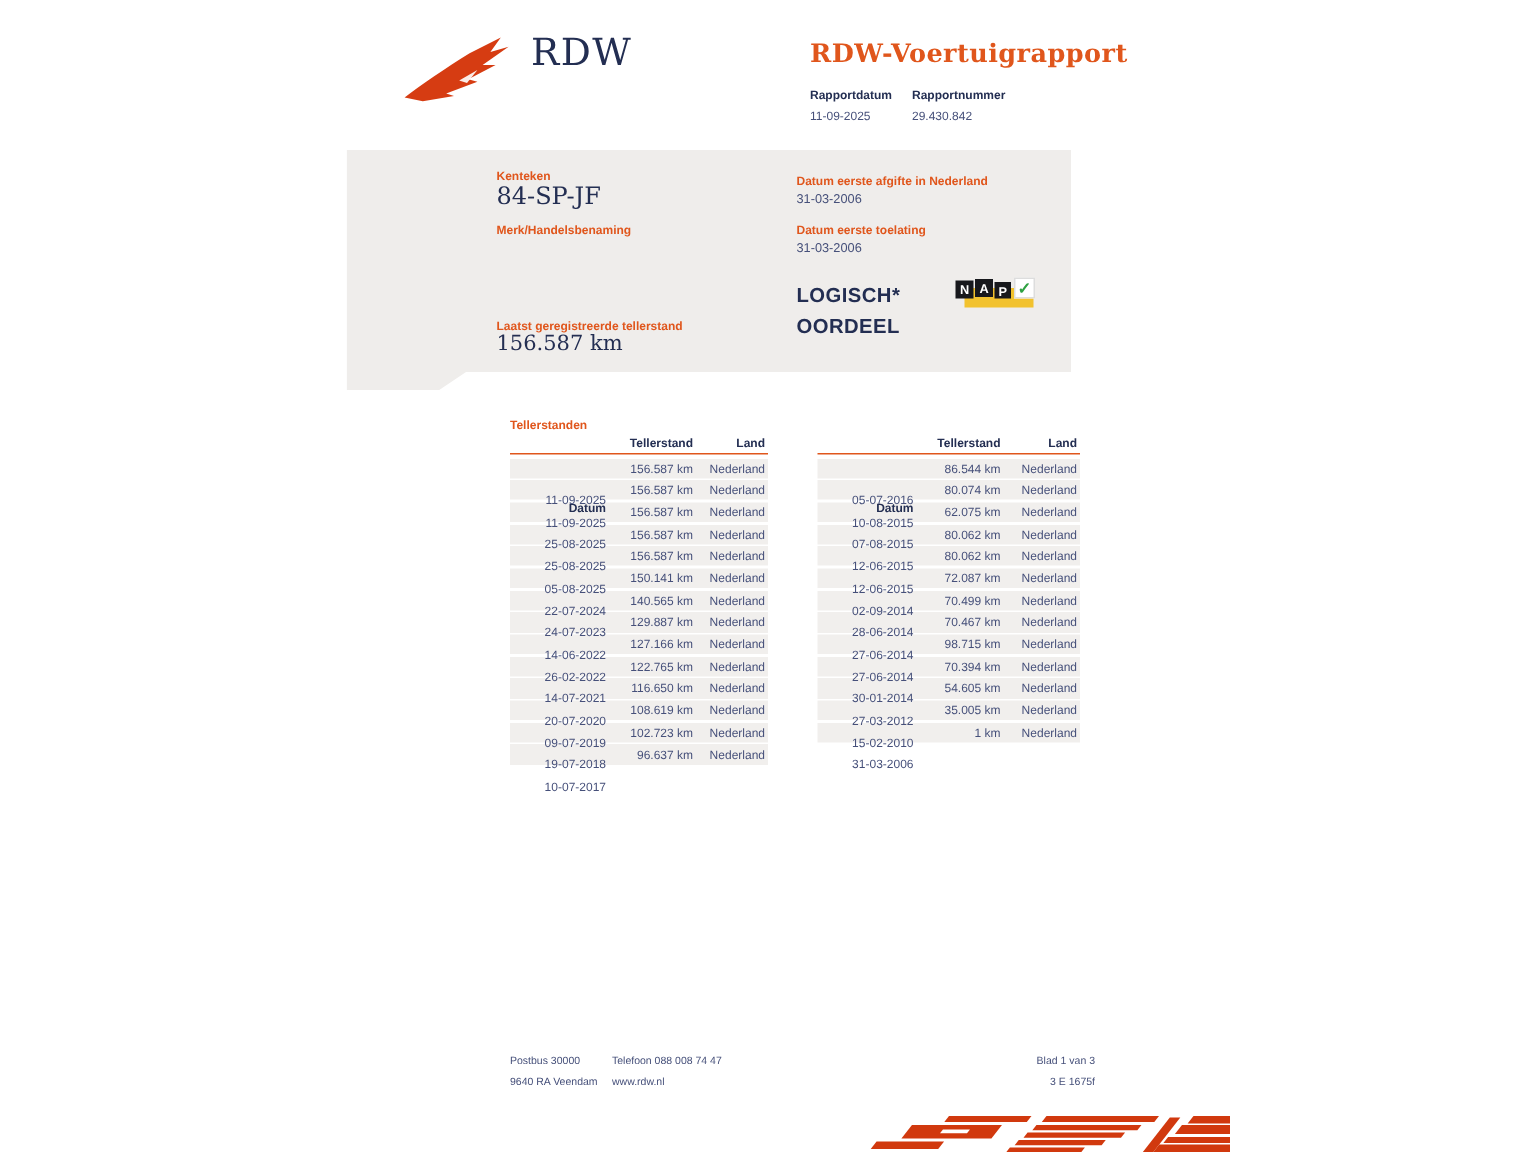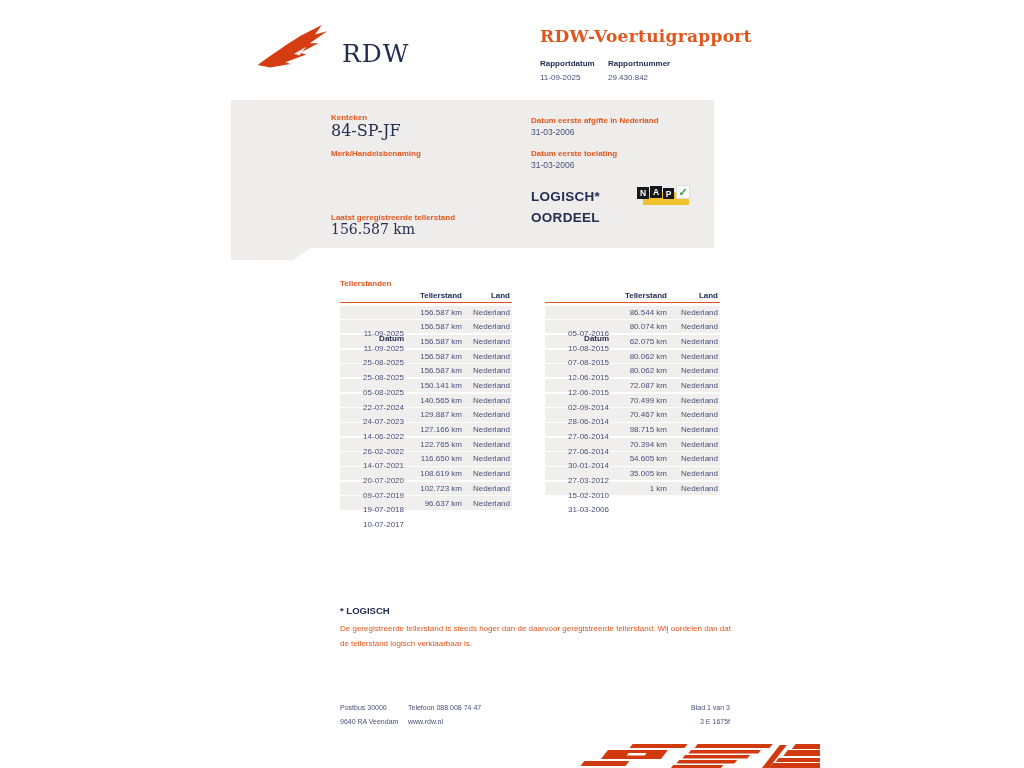--- a/index.html
+++ b/index.html
@@ -10,21 +10,21 @@
     --panel-gray:#efedeb;
     --row-gray:#f1efed;
     --nap-yellow:#f2c22e;
     --nap-green:#2fa142;
   }
   *{margin:0;padding:0;box-sizing:border-box;}
   body{font-family:"Liberation Sans",sans-serif;background:#ffffff;}
   .page{position:relative;width:1024px;height:768px;background:#ffffff;overflow:hidden;}
 
   
-  .logo{position:absolute;left:256px;top:22px;display:flex;align-items:flex-end;}
+  .logo{position:absolute;left:268px;top:22px;display:flex;align-items:flex-start;}
   .logo svg{display:block;}
   .logo-text{font-family:"DejaVu Serif",serif;font-size:25px;color:var(--navy);margin-left:8px;margin-top:-2px;letter-spacing:1px;}
   .report-head{position:absolute;left:540px;top:26px;width:260px;}
   .report-title{font-family:"DejaVu Serif",serif;font-weight:bold;font-size:17px;color:var(--accent-orange);letter-spacing:0.3px;}
   .report-meta{display:flex;margin-top:13px;}
   .meta-col{width:68px;}
   .meta-col + .meta-col{width:auto;}
   .meta-label{display:block;font-size:8px;font-weight:bold;color:var(--navy);}
   .meta-value{display:block;font-size:8px;color:var(--table-text);margin-top:5px;}
 
@@ -282,24 +282,20 @@
           <span class="cell-land">Nederland</span>
         </div>
         <div class="trow">
           <span class="cell-datum">31-03-2006</span>
           <span class="cell-teller">1 km</span>
           <span class="cell-land">Nederland</span>
         </div>
       </div>
   </div>
 
-  <div class="footnote">
-    <div class="footnote-title">* LOGISCH</div>
-    <div class="footnote-text">De geregistreerde tellerstand is steeds hoger dan de daarvoor geregistreerde tellerstand. Wij oordelen dan dat de tellerstand logisch verklaarbaar is.</div>
-  </div>
 
   <div class="footer">
     <div class="footer-col footer-col1">
       <div>Postbus 30000</div>
       <div>9640 RA Veendam</div>
     </div>
     <div class="footer-col footer-col2">
       <div>Telefoon 088 008 74 47</div>
       <div>www.rdw.nl</div>
     </div>

